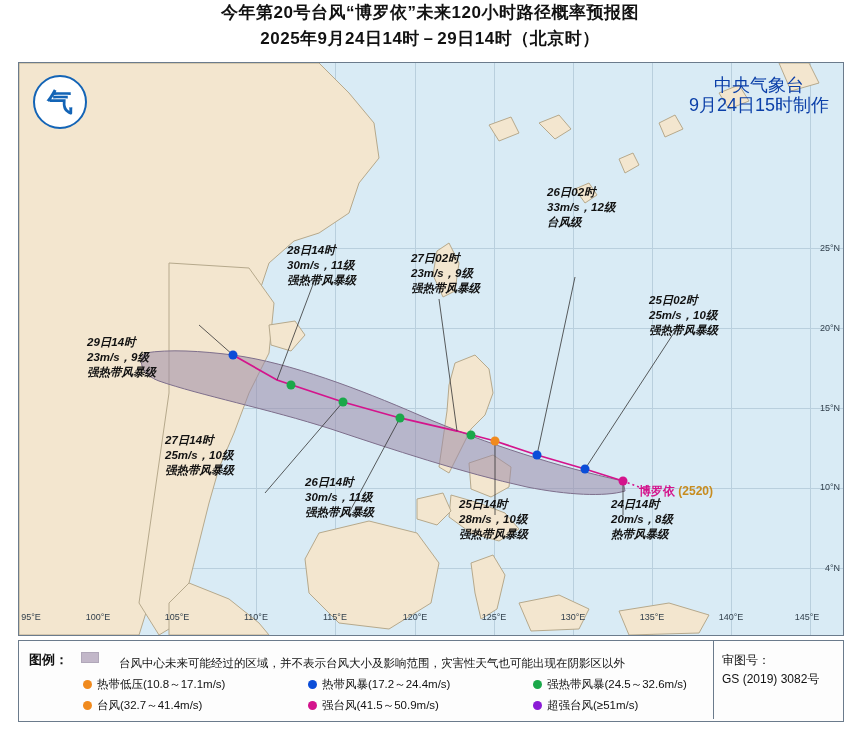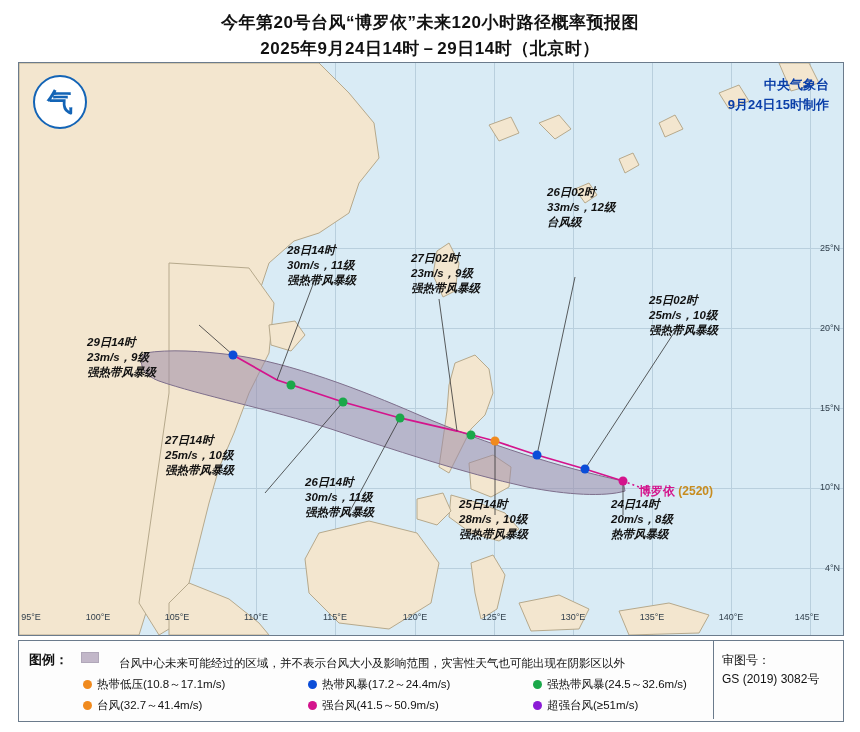--- a/index.html
+++ b/index.html
@@ -6,21 +6,20 @@
   body{
     width:860px;height:732px;
     background:#ffffff;
     font-family:"Liberation Sans","DejaVu Sans",sans-serif;
     color:#1a1a1a;
     overflow:hidden;
     position:relative;
   }
   .title-block{
     width:860px;
-    padding-top:10px;
     text-align:center;
   }
   .title-line{
     font-size:17px;
     font-weight:bold;
     letter-spacing:.5px;
     line-height:26px;
     color:#111;
   }
   .map-wrap{
@@ -38,22 +37,22 @@
   .grid-line.h{height:1px;left:0;right:0;}
   .lon-label,.lat-label{
     position:absolute;font-size:9px;color:#33414d;
   }
   .lon-label{bottom:13px;transform:translateX(-50%);text-align:right;}
   .lat-label{right:3px;transform:translateY(-50%);}
 
   .land{position:absolute;fill:#f3e6cf;stroke:#b6a98c;stroke-width:1;}
 
   .agency{
-    position:absolute;right:14px;top:12px;text-align:right;
-    color:#0b3fa8;font-weight:bold;font-size:13px;line-height:20px;
+    position:absolute;right:14px;top:12px;text-align:center;
+    color:#0b3fa8;font-weight:normal;font-size:18px;line-height:20px;
   }
   .logo{
     position:absolute;left:14px;top:12px;width:50px;height:50px;
     border-radius:50%;background:#ffffff;border:2px solid #1364b6;
     display:flex;align-items:center;justify-content:center;
     color:#1364b6;font-size:26px;font-weight:bold;
   }
 
   .callout{
     position:absolute;

